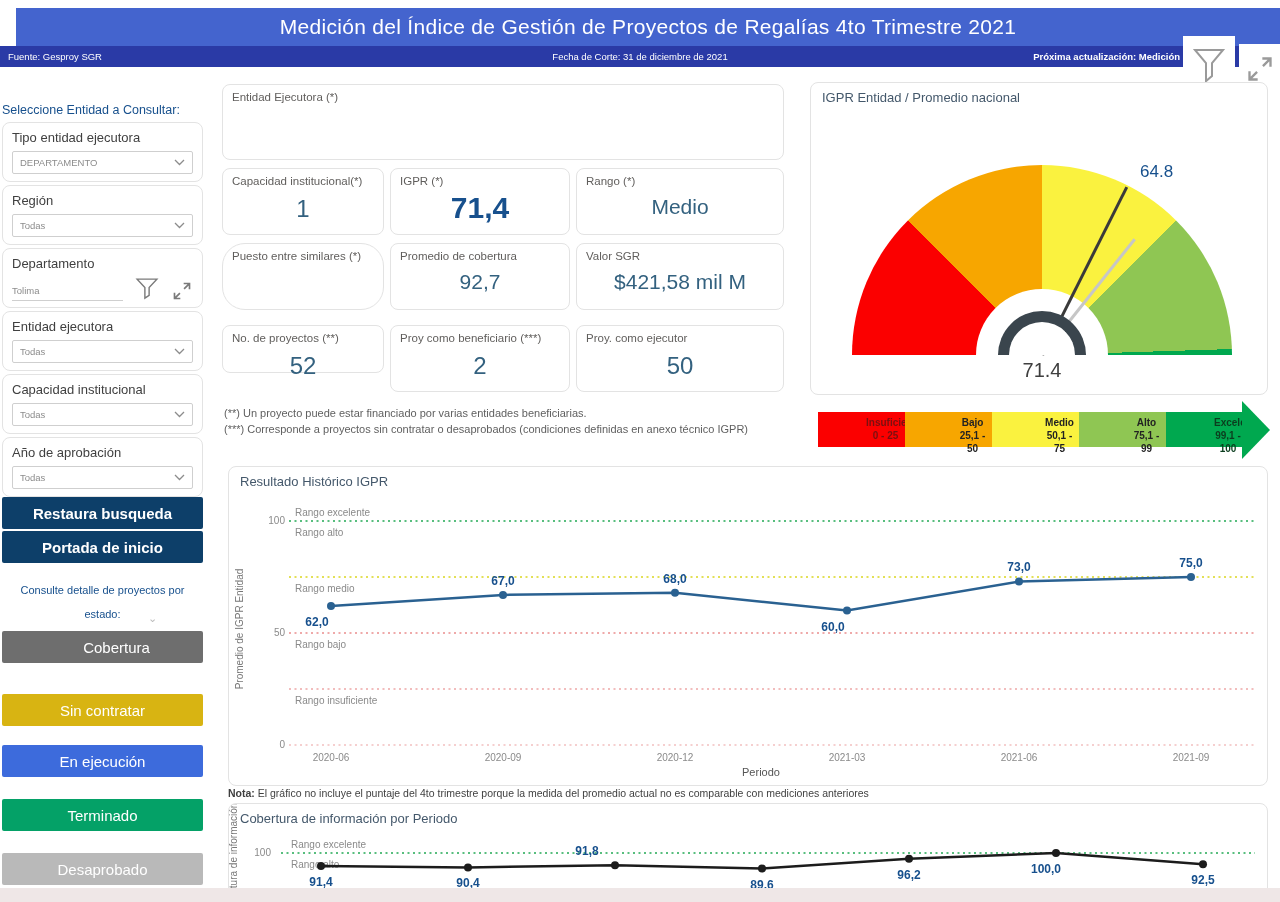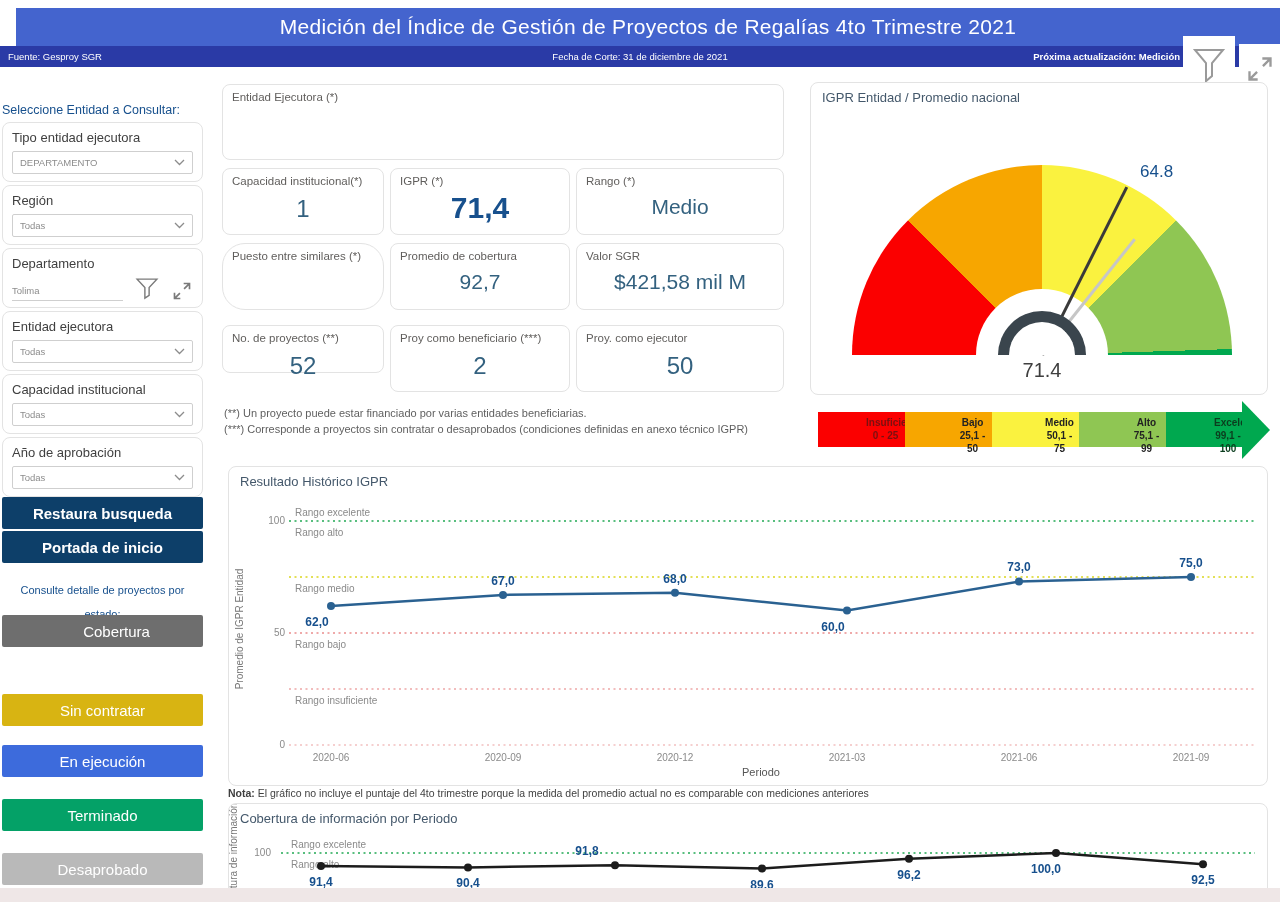--- a/index.html
+++ b/index.html
@@ -145,21 +145,21 @@
         </div>
       </div>
     </div>
   <div id="action-buttons">
       <div class="sb-btn" style="top: 497px; background: rgb(13, 63, 105); font-weight: bold;">Restaura busqueda</div>
       <div class="sb-btn" style="top: 531px; background: rgb(13, 63, 105); font-weight: bold;">Portada de inicio</div>
     </div>
   <div class="detail-heading">Consulte detalle de proyectos por estado:</div>
   <div class="tiny-chevron">⌄</div>
   <div id="status-buttons">
-      <div class="sb-btn" style="top: 615px; background: rgb(110, 110, 110); padding-left: 28px;">Cobertura</div>
+      <div class="sb-btn" style="top: 631px; background: rgb(110, 110, 110); padding-left: 28px;">Cobertura</div>
       <div class="sb-btn" style="top: 694px; background: rgb(216, 180, 18);">Sin contratar</div>
       <div class="sb-btn" style="top: 745px; background: rgb(61, 107, 220);">En ejecución</div>
       <div class="sb-btn" style="top: 799px; background: rgb(4, 161, 103);">Terminado</div>
       <div class="sb-btn" style="top: 853px; background: rgb(185, 185, 185);">Desaprobado</div>
     </div>
 
   <div class="card" style="left:222px;top:84px;width:562px;height:76px;">
     <div class="c-label">Entidad Ejecutora (*)</div>
   </div>
   <div id="kpi-grid">

